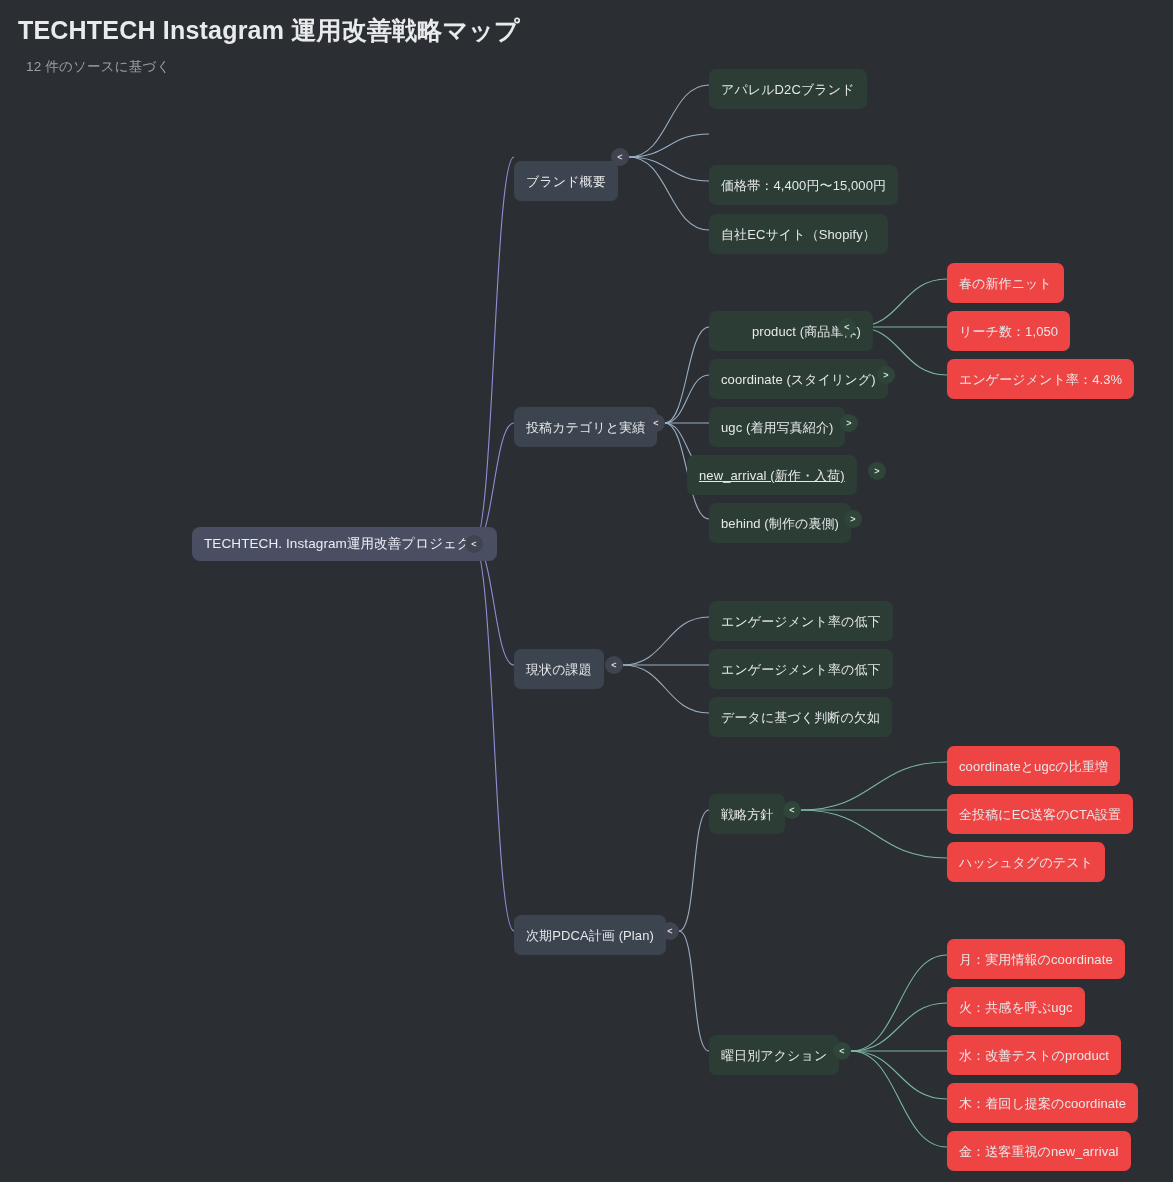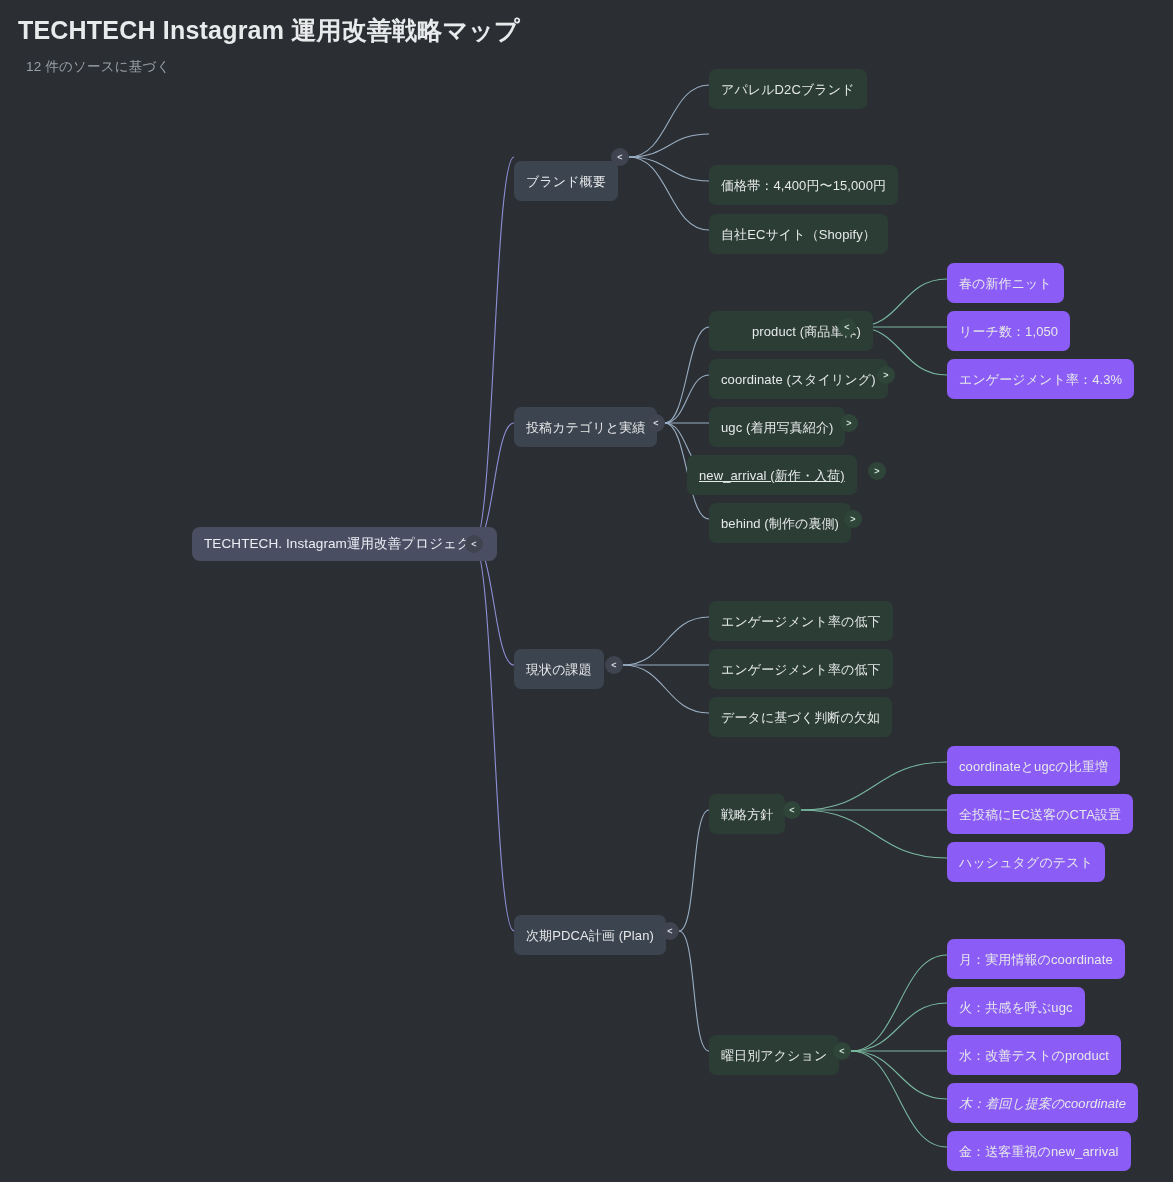--- a/index.html
+++ b/index.html
@@ -29,21 +29,21 @@
     display: flex; align-items: center;
     height: 40px; padding: 0 12px;
     border-radius: 7px;
     font-size: 13px; color: #e6e8ea;
     white-space: nowrap; line-height: 1;
     letter-spacing: .1px;
   }
   .node.root   { background: #4a4e62; color:#eceef4; height: 34px; font-size: 13.5px; border-radius: 8px;}
   .node.branch { background: #3c444f; }
   .node.leaf   { background: #2b3d34; }
-  .node.leaf2  { background: #8b5cf6; }
+  .node.leaf2  { background: #ef4444; }
   .node.gbranch{ background: #2b3d34; }
 
   .toggle {
     position: absolute;
     width: 18px; height: 18px; border-radius: 50%;
     display: flex; align-items: center; justify-content: center;
     font-size: 9px; font-weight: 700; line-height: 1;
     cursor: pointer; user-select: none;
   }
   .toggle.slate { background: #3f4450; color: #d8dae2; }
@@ -193,20 +193,20 @@
 
   <div class="node leaf2" style="left:947px; top:939px;text-align:right;">
     <span>月：実用情報のcoordinate</span>
   </div>
   <div class="node leaf2" style="left:947px; top:987px;">
     <span>火：共感を呼ぶugc</span>
   </div>
   <div class="node leaf2" style="left:947px; top:1035px;">
     <span>水：改善テストのproduct</span>
   </div>
-  <div class="node leaf2" style="left:947px; top:1083px;font-style:italic;">
+  <div class="node leaf2" style="left:947px; top:1083px;">
     <span>木：着回し提案のcoordinate</span>
   </div>
   <div class="node leaf2" style="left:947px; top:1131px;">
     <span>金：送客重視のnew_arrival</span>
   </div>
 
 </div>
 
 </body></html>

